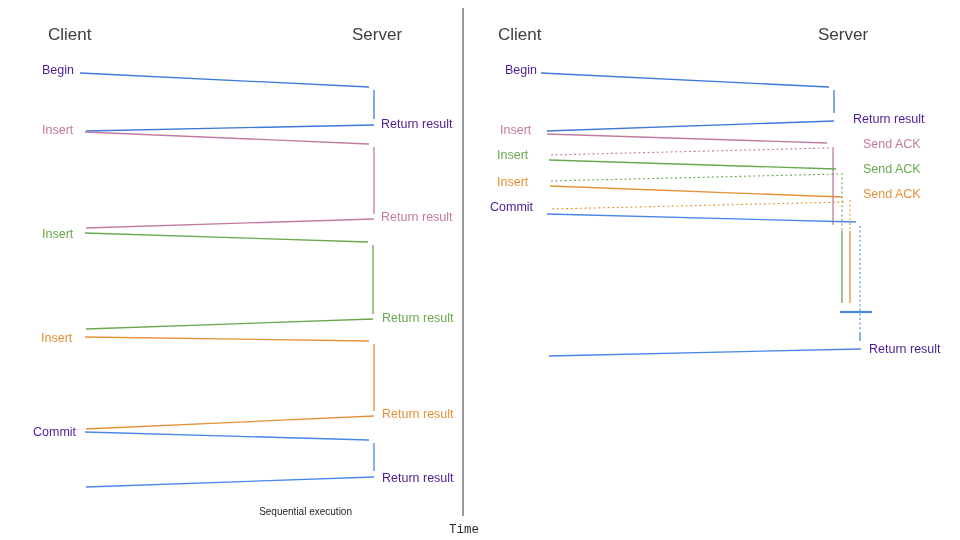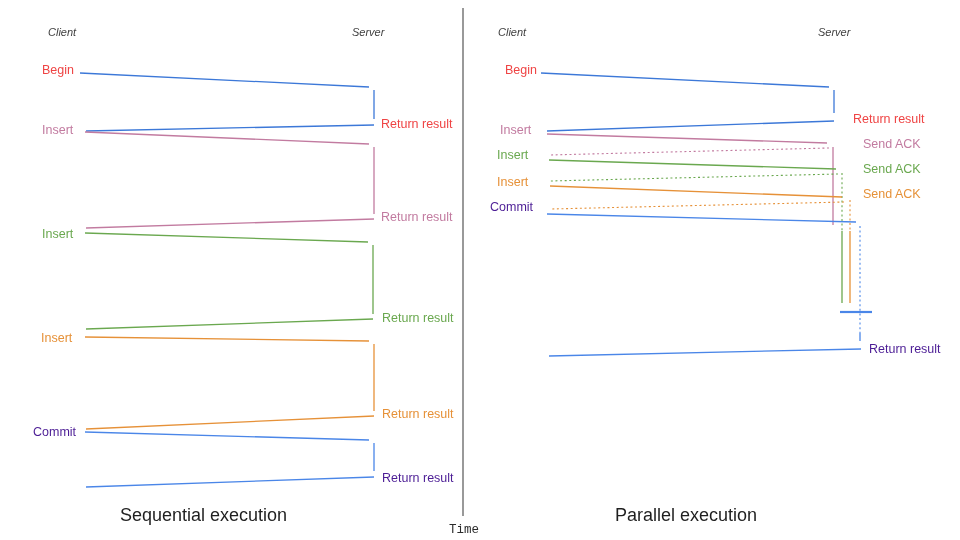--- a/index.html
+++ b/index.html
@@ -11,23 +11,23 @@
     font-family:"Liberation Sans", sans-serif;
   }
   svg.wires{position:absolute;left:0;top:0;}
   .lbl{
     position:absolute;
     font-size:12.5px;
     line-height:1.1;
     white-space:nowrap;
     font-family:"Liberation Sans", sans-serif;
   }
-  .hdr{font-style:italic;font-size:11px;color:#3f3f3f;}
-  .title{font-size:18px;color:#1f1f1f;text-align:left;}
-  .c-blue{color:#ef4444;}
+  .hdr{font-size:17px;color:#3f3f3f;}
+  .title{font-size:10px;color:#1f1f1f;text-align:right;}
+  .c-blue{color:#4c1d95;}
   .c-blue2{color:#4c1d95;}
   .c-pink{color:#c27ba0;}
   .c-green{color:#6aa84f;}
   .c-orange{color:#e69138;}
   .c-dark{color:#2b2b2b;}
   path{fill:none;}
   .ln-blue{stroke:#3c78d8;stroke-width:1.3;}
   .ln-blue2{stroke:#4a86e8;stroke-width:1.3;}
   .ln-pink{stroke:#c27ba0;stroke-width:1.3;}
   .ln-green{stroke:#6aa84f;stroke-width:1.3;}
@@ -157,15 +157,14 @@
 
   <span class="lbl c-green" style="left:497px;top:149px;">Insert</span>
   <span class="lbl c-green" style="left:863px;top:163px;">Send ACK</span>
 
   <span class="lbl c-orange" style="left:497px;top:176px;">Insert</span>
   <span class="lbl c-orange" style="left:863px;top:188px;">Send ACK</span>
 
   <span class="lbl c-blue2" style="left:490px;top:201px;">Commit</span>
   <span class="lbl c-blue2" style="left:869px;top:343px;">Return result</span>
 
-  <span class="lbl title" style="left:615px;top:506px;width:225px;">Parallel execution</span>
 
 </div>
 
 </body></html>

